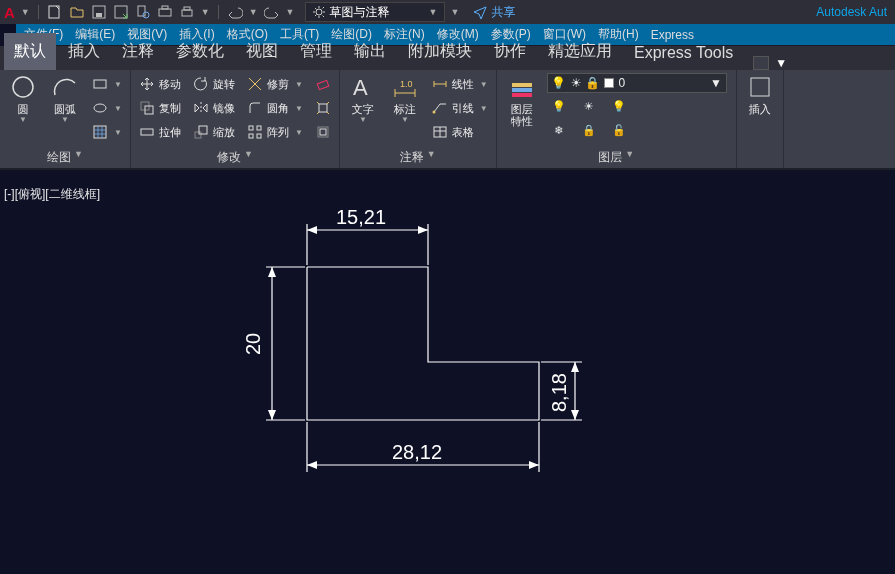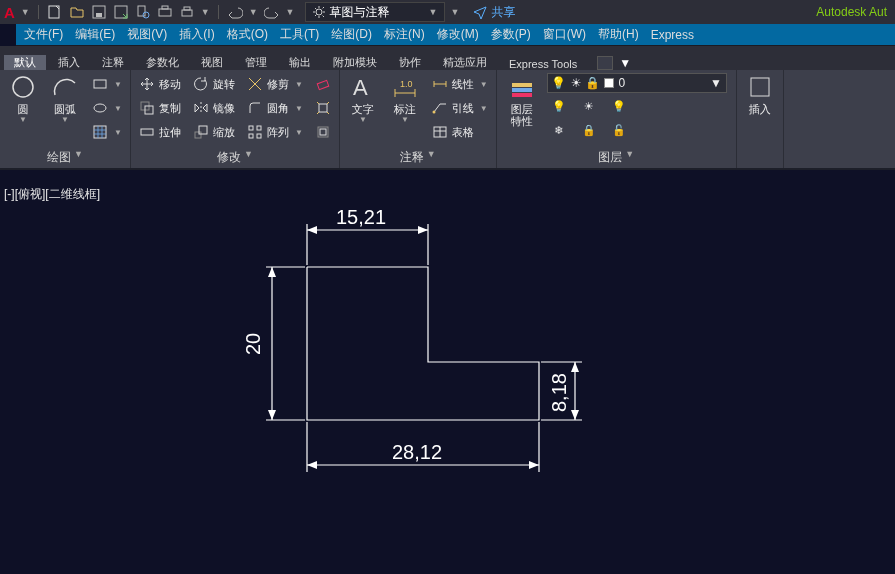--- a/index.html
+++ b/index.html
@@ -24,39 +24,39 @@
   .qat .dd { color: #aaa; font-size: 9px; }
   .qat svg { display:block; }
   .qat .sep { width: 1px; height: 14px; background:#555; margin:0 2px;}
   .qat .workspace {
     display:flex; align-items:center; gap:4px; margin-left:4px;
     background:#232530; height:20px; padding:0 6px; border:1px solid #444;
     min-width: 140px;
     font-family: Liberation Serif, serif;
   }
   .qat .share { color:#5bb0ff; margin-left:8px; display:flex; align-items:center; gap:4px;}
-  .qat .title { margin-left:auto; color:#84cc16; padding-right:4px; }
+  .qat .title { margin-left:auto; color:#0ea5e9; padding-right:4px; }
   
   .menubar {
     display:flex; align-items:center;
     background:#0369a1; height:22px;
     border-bottom:1px solid #1a1b24;
     padding-left:8px; gap:12px;
     color:#ddd;
     margin-left:16px;
   }
   .menubar span { cursor:default; }
   
   .ribbon-tabs {
     display:flex; align-items:flex-end;
     background:#2d2e38; height:24px;
     padding-left:4px; gap:2px;
   }
   .ribbon-tabs .tab {
-    padding:0 10px; color:#ddd; font-size:11px;
+    padding:8px 10px; color:#ddd; font-size:16px;
   }
   .ribbon-tabs .tab.active {
     background:#5e6270; color:#fff;
   }
   .ribbon-tabs .extras { display:flex; margin-left:8px; gap:6px; align-items:center;}
   .ribbon-tabs .extras .box {
     width:16px; height:14px; background:#3a3c48; border:1px solid #555;
   }
   
   .ribbon {

